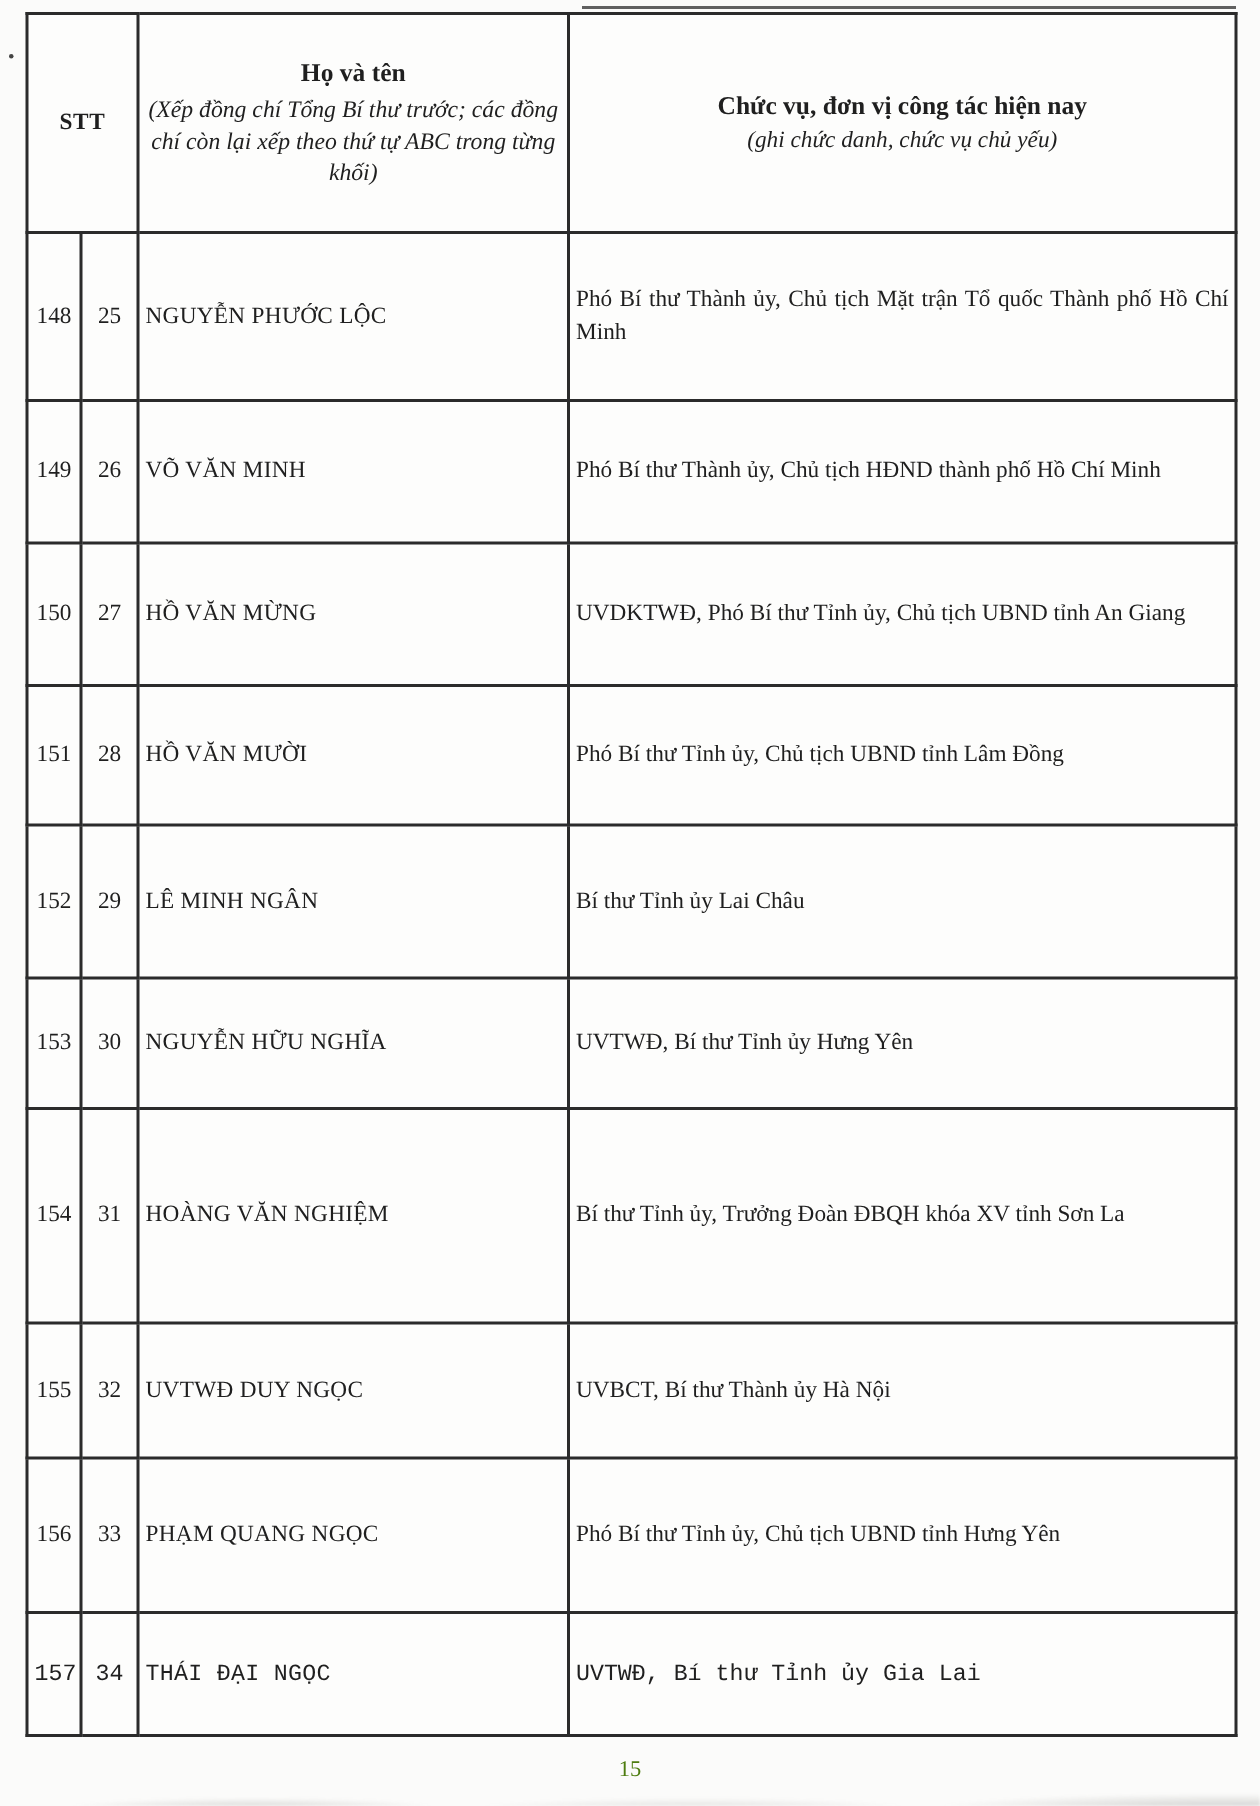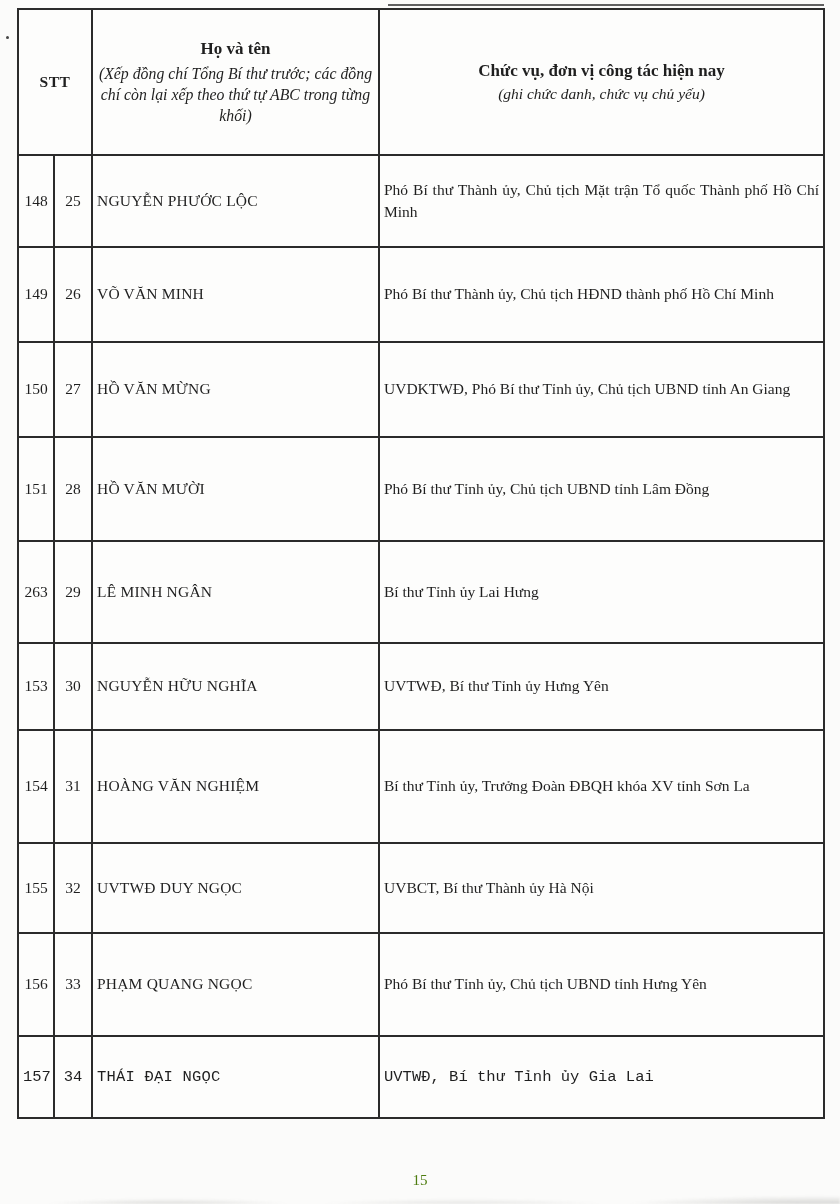--- a/index.html
+++ b/index.html
@@ -93,57 +93,57 @@
           <span class="h-title">Họ và tên</span>
           <span class="h-note">(Xếp đồng chí Tổng Bí thư trước; các đồng chí còn lại xếp theo thứ tự ABC trong từng khối)</span>
         </th>
         <th class="h-pos">
           <span class="h-title">Chức vụ, đơn vị công tác hiện nay</span>
           <span class="h-note">(ghi chức danh, chức vụ chủ yếu)</span>
         </th>
       </tr>
     </thead>
     <tbody id="roster-body">
-        <tr style="height: 92px;">
+        <tr style="height: 112px;">
       <td class="c-num">148</td>
       <td class="c-num">25</td>
       <td class="c-nm">NGUYỄN PHƯỚC LỘC</td>
       <td class="c-ps">Phó Bí thư Thành ủy, Chủ tịch Mặt trận Tổ quốc Thành phố Hồ Chí Minh</td>
     </tr>
         <tr style="height: 95px;">
       <td class="c-num">149</td>
       <td class="c-num">26</td>
       <td class="c-nm">VÕ VĂN MINH</td>
       <td class="c-ps single">Phó Bí thư Thành ủy, Chủ tịch HĐND thành phố Hồ Chí Minh</td>
     </tr>
         <tr style="height: 95px;">
       <td class="c-num">150</td>
       <td class="c-num">27</td>
       <td class="c-nm">HỒ VĂN MỪNG</td>
       <td class="c-ps single">UVDKTWĐ, Phó Bí thư Tỉnh ủy, Chủ tịch UBND tỉnh An Giang</td>
     </tr>
-        <tr style="height: 104px; margin-top: 40px;">
+        <tr style="height: 93px; margin-top: 40px;">
       <td class="c-num">151</td>
       <td class="c-num">28</td>
       <td class="c-nm">HỒ VĂN MƯỜI</td>
       <td class="c-ps single">Phó Bí thư Tỉnh ủy, Chủ tịch UBND tỉnh Lâm Đồng</td>
     </tr>
         <tr style="height: 102px;">
-      <td class="c-num">263</td>
+      <td class="c-num">152</td>
       <td class="c-num">29</td>
       <td class="c-nm">LÊ MINH NGÂN</td>
-      <td class="c-ps single"> Bí thư Tỉnh ủy Lai Hưng</td>
+      <td class="c-ps single"> Bí thư Tỉnh ủy Lai Châu</td>
     </tr>
         <tr style="height: 87px;">
       <td class="c-num">153</td>
       <td class="c-num">30</td>
       <td class="c-nm">NGUYỄN HỮU NGHĨA</td>
       <td class="c-ps single">UVTWĐ, Bí thư Tỉnh ủy Hưng Yên</td>
     </tr>
-        <tr style="height: 113px; border-radius: 13px;">
+        <tr style="height: 143px; border-radius: 13px;">
       <td class="c-num">154</td>
       <td class="c-num">31</td>
       <td class="c-nm">HOÀNG VĂN NGHIỆM</td>
       <td class="c-ps single">Bí thư Tỉnh ủy, Trưởng Đoàn ĐBQH khóa XV tỉnh Sơn La</td>
     </tr>
         <tr style="height: 90px; margin-top: 12px;">
       <td class="c-num">155</td>
       <td class="c-num">32</td>
       <td class="c-nm">UVTWĐ DUY NGỌC</td>
       <td class="c-ps single">UVBCT, Bí thư Thành ủy Hà Nội</td>

